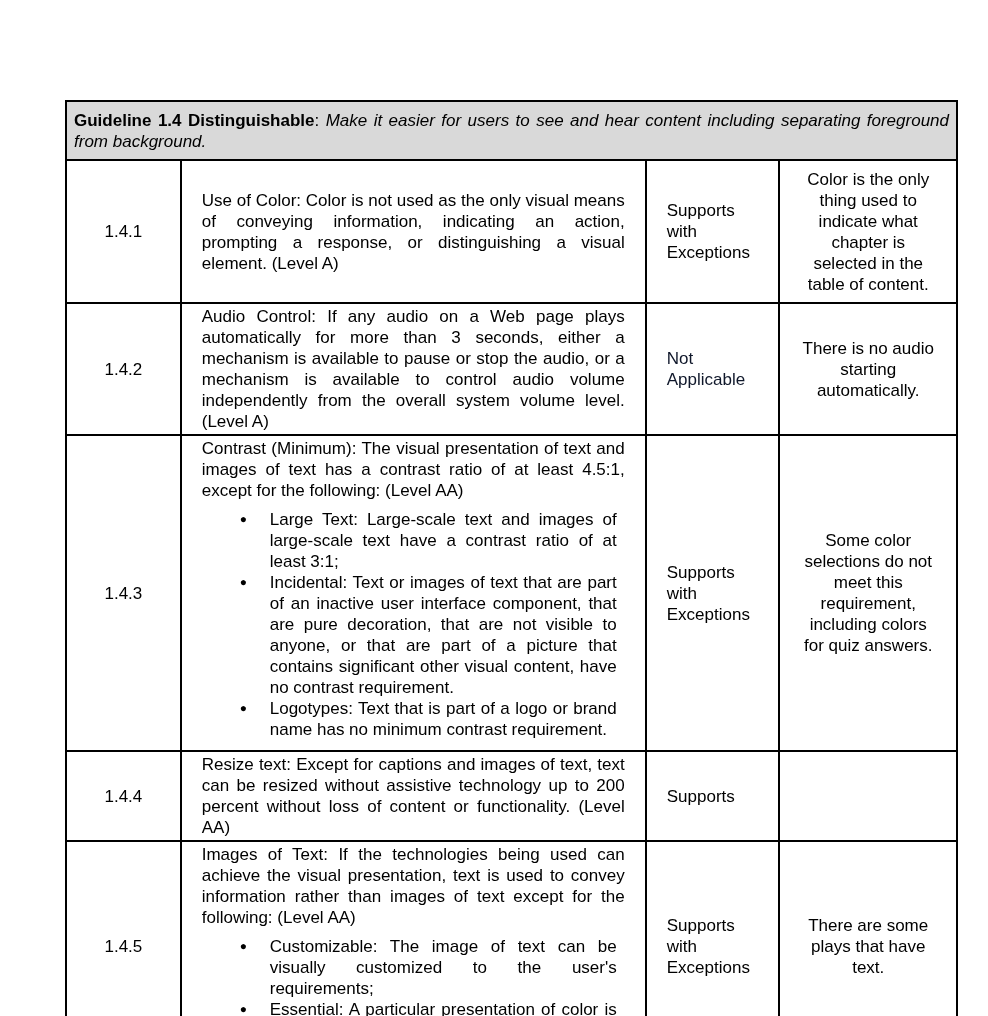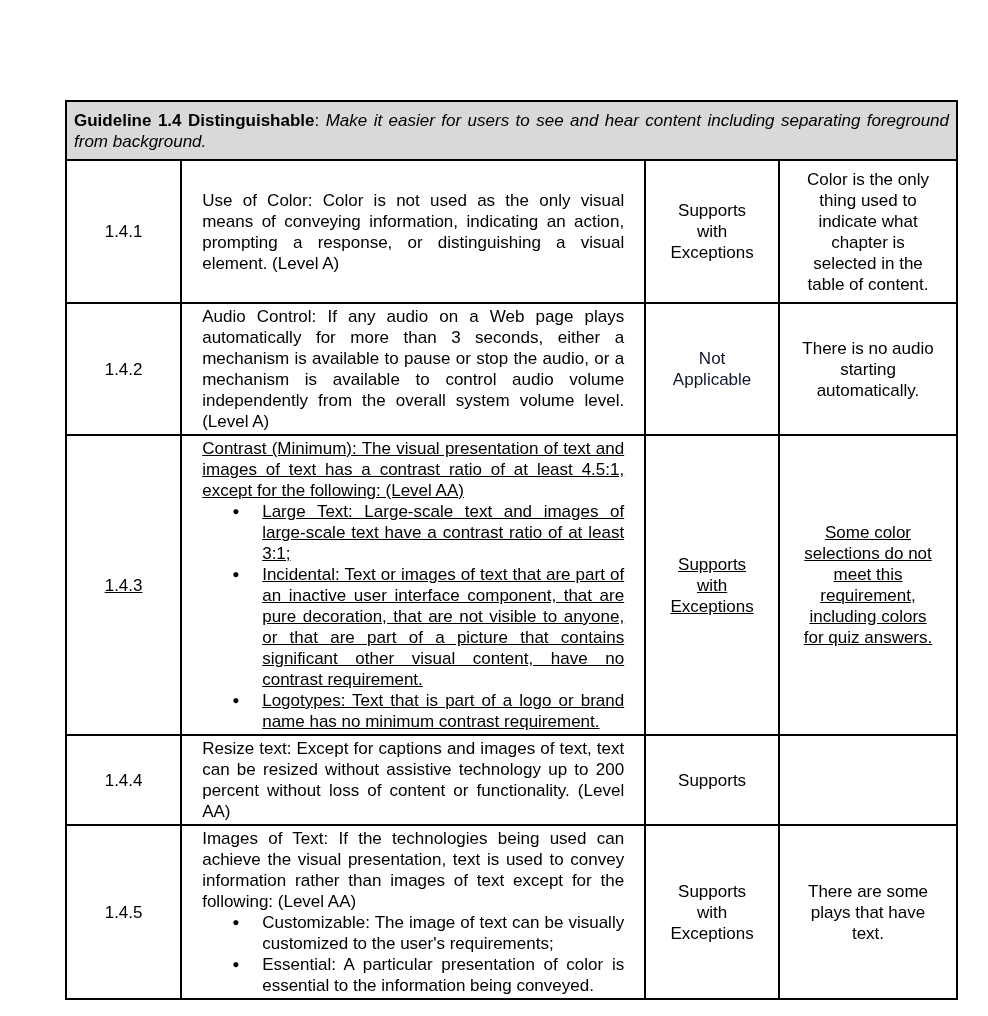--- a/index.html
+++ b/index.html
@@ -30,41 +30,41 @@
     }
     .guideline-cell {
       background: #d9d9d9;
       text-align: justify;
       padding: 8px 7px 7px 7px !important;
     }
     .gl-title { font-weight: bold; }
     .gl-desc { font-style: italic; }
     .col-id { width: 86px; text-align: center; margin-left: 28px; }
     .col-desc { width: 514px; text-align: justify; }
-    .col-level { width: 95px; text-align: center; }
+    .col-level { width: 95px; text-align: left; }
     .col-remarks { width: 148px; text-align: center; }
     .muted { color: #0f172a; }
     ul.bullets {
-      margin: 0;
+      margin: 8px;
       padding: 0 0 0 60px;
       list-style: none;
     }
     ul.bullets li {
       position: relative;
       text-align: justify;
     }
     ul.bullets li::before {
       content: "\25CF";
       position: absolute;
       left: -30px;
       font-size: 12px;
     }
     .row-141 td { height: 137px; }
     .row-142 td { height: 117px; }
-    .row-143 td { height: 264px; text-decoration: underline; }
+    .row-143 td { height: 264px; }
     .row-144 td { height: 74px; }
     .row-145 td { height: 158px; }
   </style>
 </head>
 <body>
 
 <table class="vpat">
   <tbody>
     <tr>
       <td class="guideline-cell" colspan="4"><span class="gl-title">Guideline 1.4 Distinguishable</span><span>: </span><span class="gl-desc">Make it easier for users to see and hear content including separating foreground from background.</span></td>

